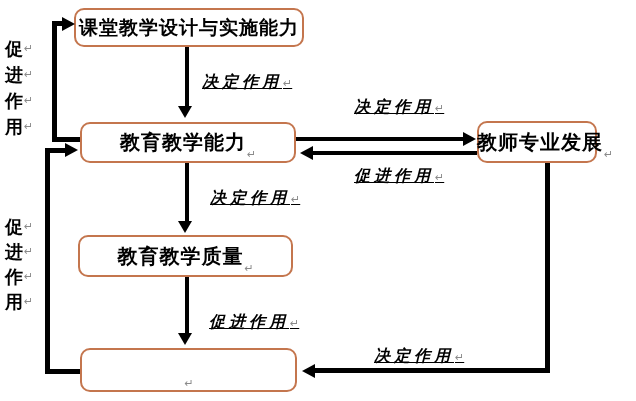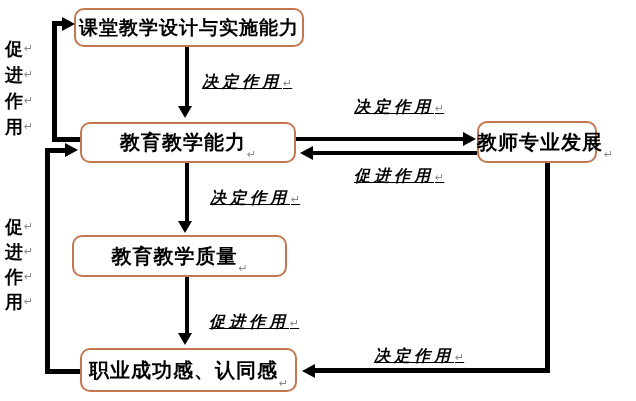--- a/index.html
+++ b/index.html
@@ -32,27 +32,26 @@
   <div class="box" style="left:80px;top:122px;width:216px;height:41px;font-size:20px;align-items:center;">
     <span class="lbl">教育教学能力</span>
     <span class="pmark">↵</span>
   </div>
 
   <div class="box" style="left:477px;top:121px;width:120px;height:42px;font-size:20px;padding-left:16px;">
     <span class="lbl">教师专业发展</span>
     <span class="pmark">↵</span>
   </div>
 
-  <div class="box" style="left:72px;top:235px;width:215px;height:42px;font-size:20px;">
+  <div class="box" style="left:78px;top:235px;width:215px;height:42px;font-size:20px;">
     <span class="lbl">教育教学质量</span>
     <span class="pmark">↵</span>
   </div>
 
   <div class="box" style="left:80px;top:348px;width:217px;height:44px;font-size:20px;">
-    <span class="lbl">职业成功感、认同感</span>
     <span class="pmark">↵</span>
   </div>
 
   <div class="line" style="left:185px;top:47px;width:4px;height:60px;"></div>
   <div class="tri down" style="left:178px;top:106px;"></div>
 
   <div class="line" style="left:185px;top:163px;width:4px;height:59px;"></div>
   <div class="tri down" style="left:178px;top:221px;"></div>
 
   <div class="line" style="left:185px;top:277px;width:4px;height:57px;"></div>

